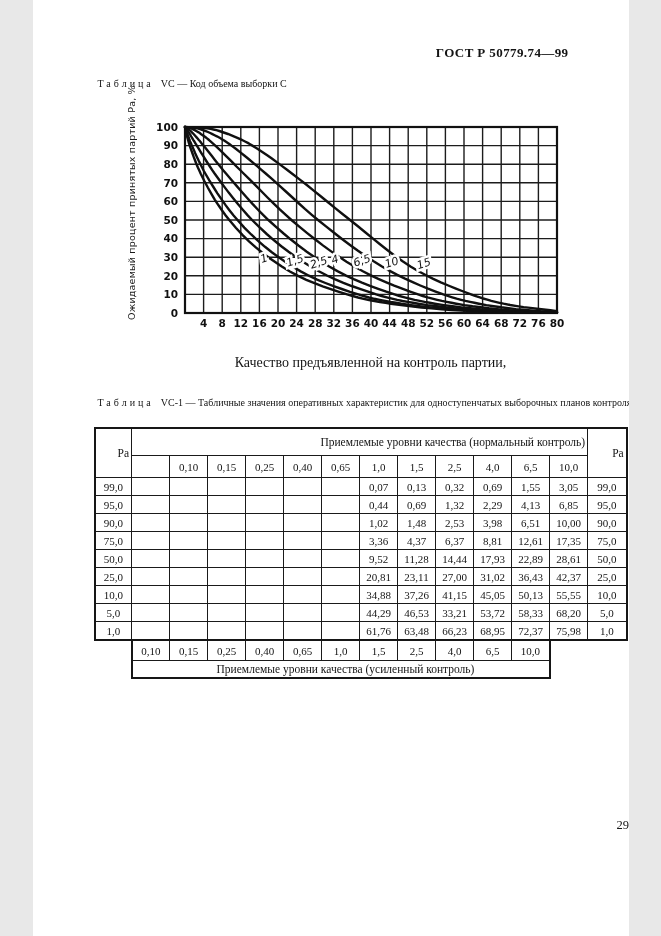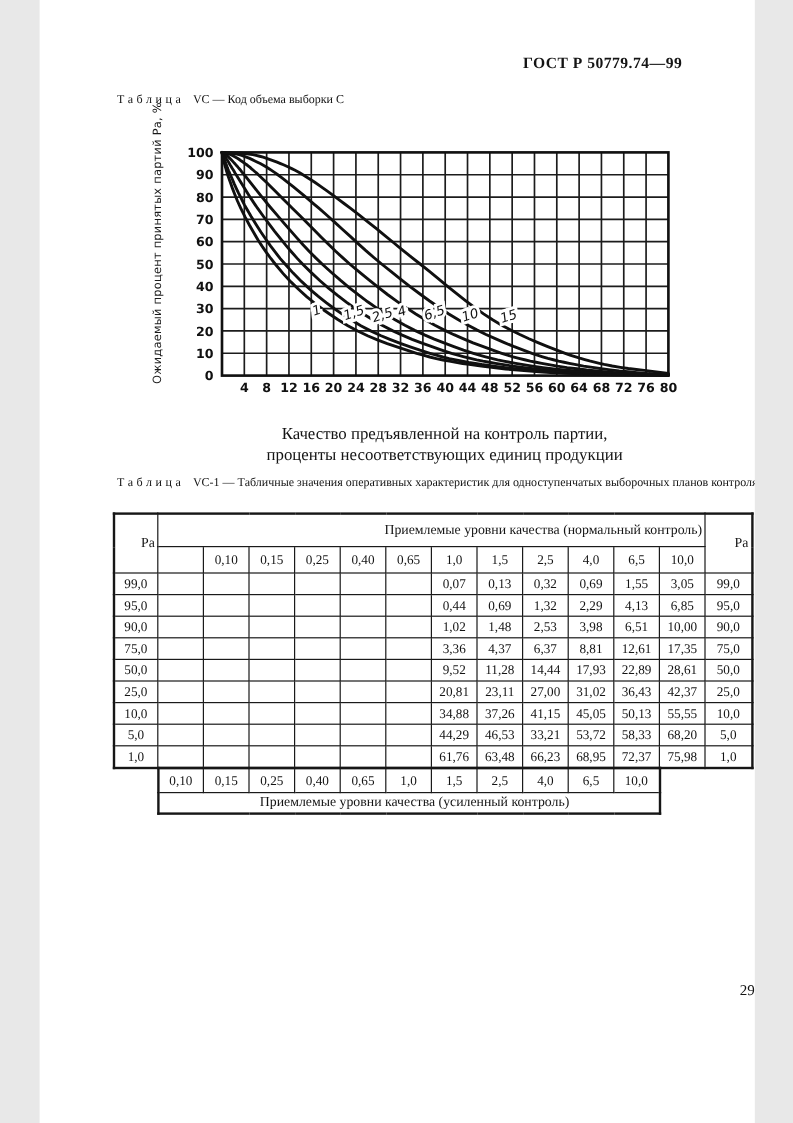--- a/index.html
+++ b/index.html
@@ -128,21 +128,20 @@
         <text x="131.98000000000002" y="142.036" text-anchor="middle" font-family="DejaVu Sans,sans-serif" font-size="11" font-style="italic" fill="#111" stroke="#fff" stroke-width="5" paint-order="stroke" transform="rotate(-18 131.98000000000002 142.036)">1</text>
         <text x="163.135" y="144.082" text-anchor="middle" font-family="DejaVu Sans,sans-serif" font-size="11" font-style="italic" fill="#111" stroke="#fff" stroke-width="5" paint-order="stroke" transform="rotate(-18 163.135 144.082)">1,5</text>
         <text x="186.85" y="145.942" text-anchor="middle" font-family="DejaVu Sans,sans-serif" font-size="11" font-style="italic" fill="#111" stroke="#fff" stroke-width="5" paint-order="stroke" transform="rotate(-18 186.85 145.942)">2,5</text>
         <text x="203.125" y="142.966" text-anchor="middle" font-family="DejaVu Sans,sans-serif" font-size="11" font-style="italic" fill="#111" stroke="#fff" stroke-width="5" paint-order="stroke" transform="rotate(-18 203.125 142.966)">4</text>
         <text x="230.09499999999997" y="144.082" text-anchor="middle" font-family="DejaVu Sans,sans-serif" font-size="11" font-style="italic" fill="#111" stroke="#fff" stroke-width="5" paint-order="stroke" transform="rotate(-18 230.09499999999997 144.082)">6,5</text>
         <text x="259.855" y="145.942" text-anchor="middle" font-family="DejaVu Sans,sans-serif" font-size="11" font-style="italic" fill="#111" stroke="#fff" stroke-width="5" paint-order="stroke" transform="rotate(-18 259.855 145.942)">10</text>
         <text x="291.94" y="147.058" text-anchor="middle" font-family="DejaVu Sans,sans-serif" font-size="11" font-style="italic" fill="#111" stroke="#fff" stroke-width="5" paint-order="stroke" transform="rotate(-18 291.94 147.058)">15</text>
       </svg>
     <div class="xcaption">
       <div>Качество предъявленной на контроль партии,</div>
-      <div>проценты несоответствующих единиц продукции</div>
     </div>
   </div>
 
   <div class="cap cap-vc1"><span class="spaced">Таблица</span><span>VC-1 — Табличные значения оперативных характеристик для одноступенчатых выборочных планов контроля</span></div>
 
   <table class="main" id="main-table">
       <colgroup>
         <col style="width:37px">
         <col style="width:38px">
         <col style="width:38px">

